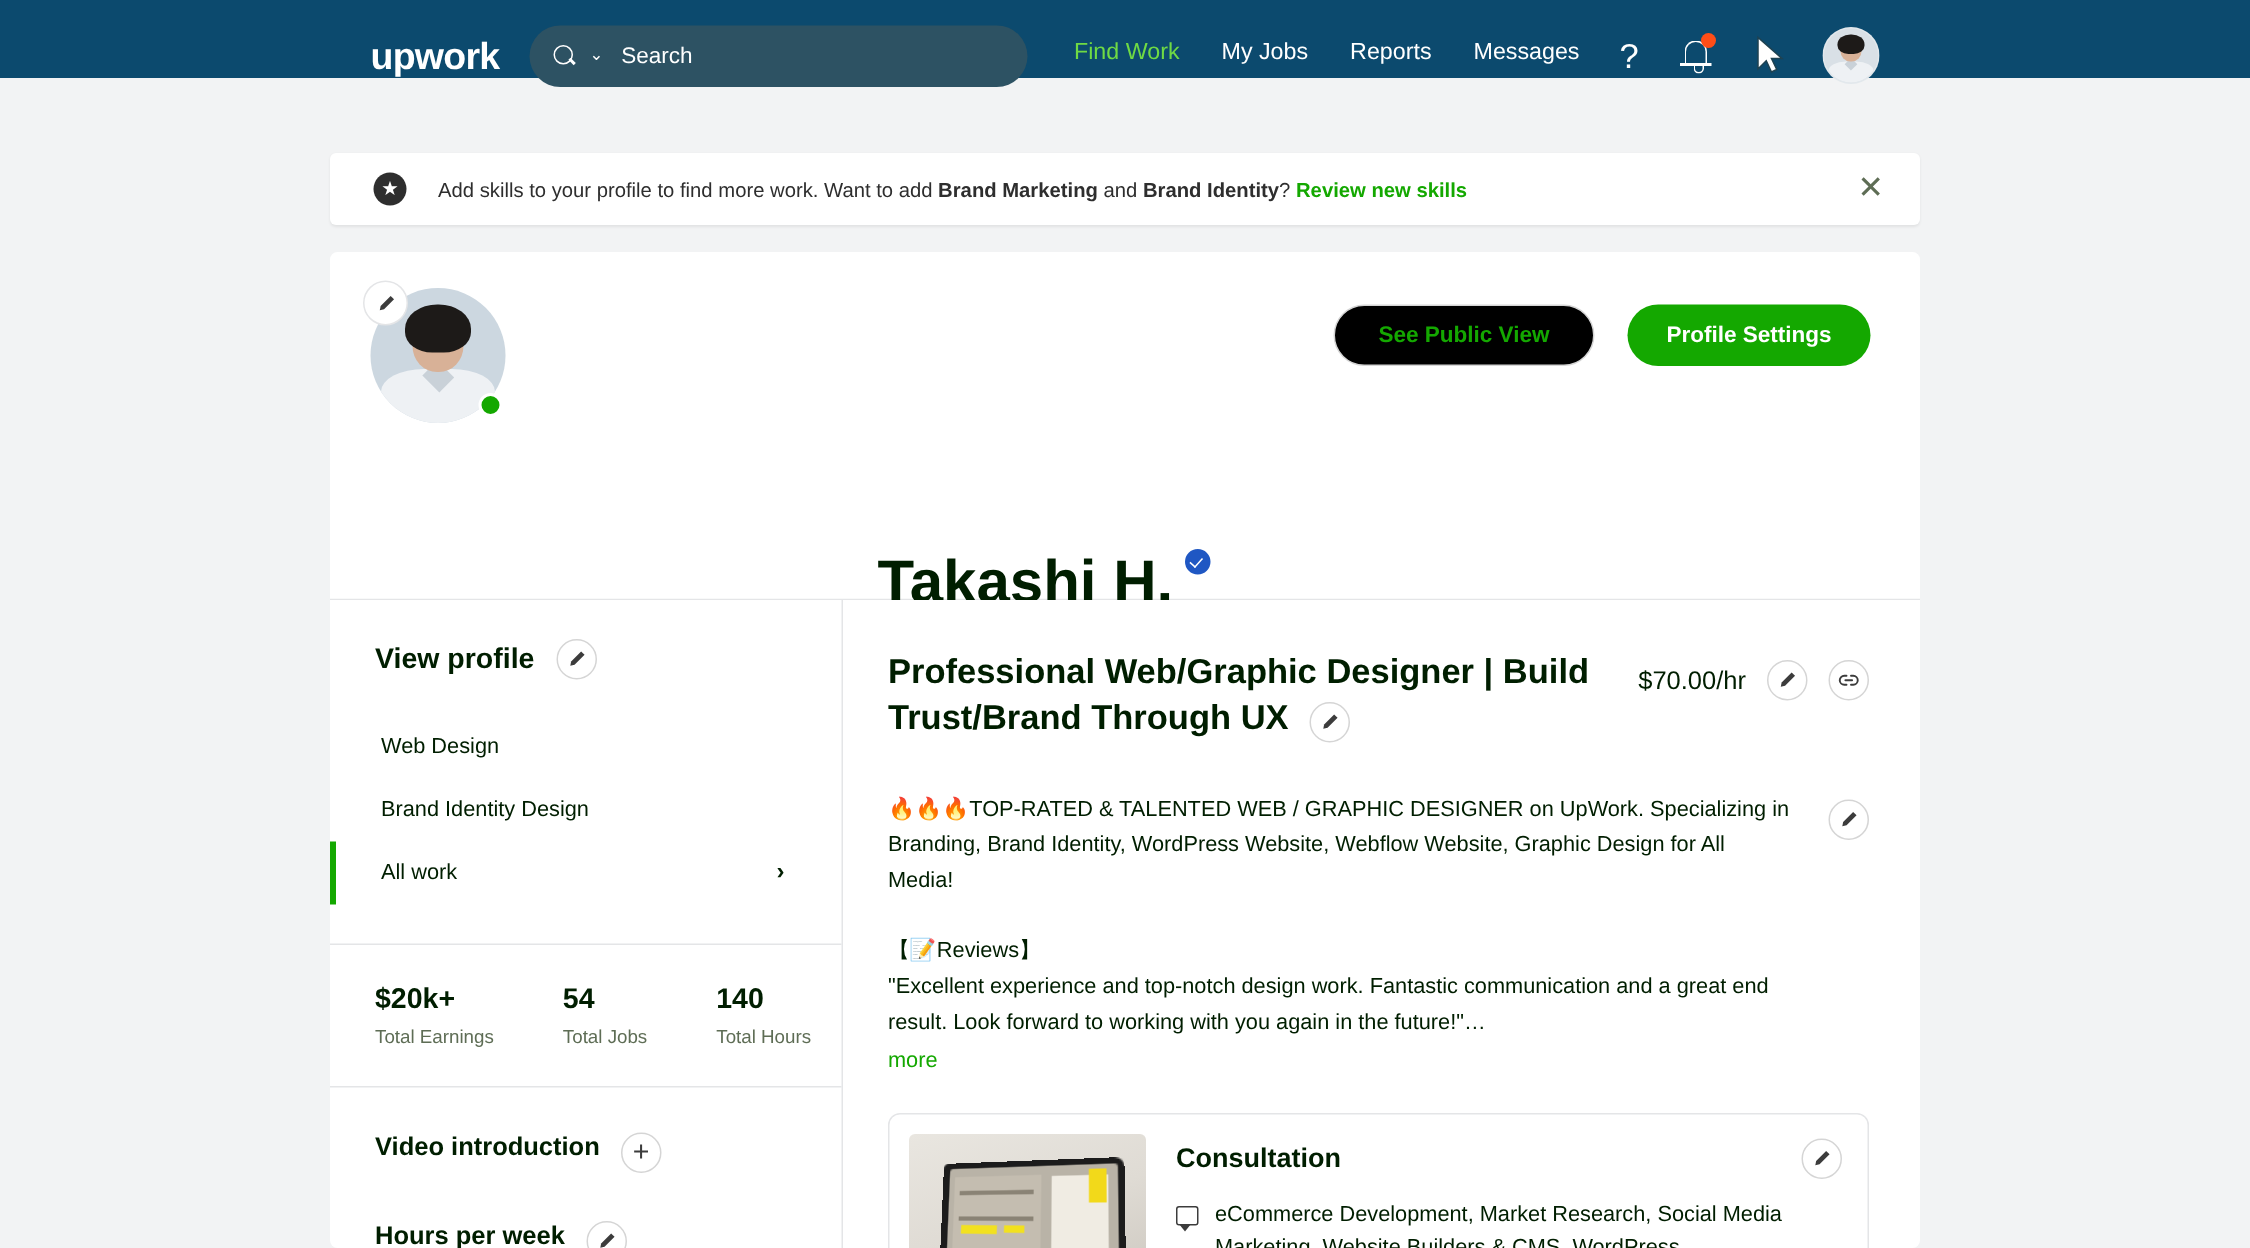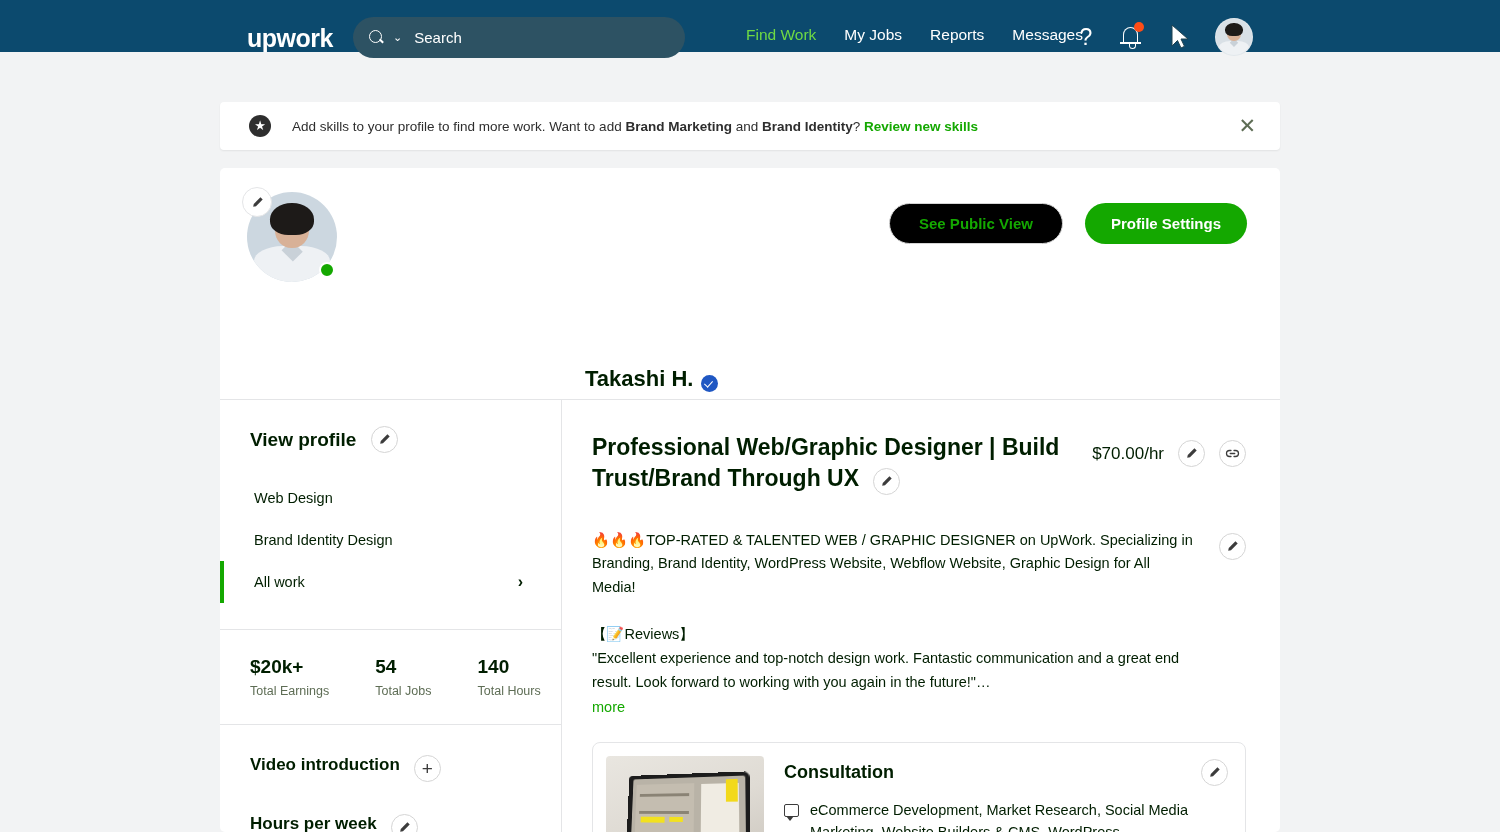--- a/index.html
+++ b/index.html
@@ -37,21 +37,21 @@
     width: 5px; height: 1.7px; background: #fff; transform: rotate(45deg);
   }
   .search-caret {
     margin-left: 9px; color: #fff; font-size: 11px; line-height: 1;
   }
   .search-placeholder {
     margin-left: 12px; color: #fff; font-size: 15px;
   }
   .nav-links {
     position: absolute; left: 716px; top: 26px;
-    display: flex; gap: 28px; align-items: center; margin-left: 30px;
+    display: flex; gap: 28px; align-items: center;
   }
   .nav-links a {
     color: #fff; font-size: 15.5px; text-decoration: none;
   }
   .nav-links a.active { color: #6fda44; }
   .nav-icons {
     position: absolute; left: 1075px; top: 18px;
     display: flex; align-items: center; gap: 24px;
   }
   .help-icon {
@@ -152,22 +152,22 @@
     border: 1px solid #e4e5e7; border-radius: 50%;
     display: flex; align-items: center; justify-content: center; z-index: 3;
   }
   .online-dot {
     position: absolute; right: 2px; bottom: 4px;
     width: 16px; height: 16px; border-radius: 50%;
     background: #14a800; border: 2px solid #fff; z-index: 3;
   }
   .prof-name {
     position: absolute; left: 365px; top: 198px;
-    font-size: 22px; font-weight: 700; color: #001e00;
-    display: flex; align-items: flex-end; gap: 8px;
+    font-size: 40px; font-weight: 700; color: #001e00;
+    display: flex; align-items: flex-start; gap: 8px;
   }
   .verified {
     width: 17px; height: 17px; border-radius: 50%;
     background: #1f57c3; position: relative; display: inline-block;
   }
   .verified::after {
     content: ""; position: absolute; left: 5px; top: 4px;
     width: 4px; height: 7px;
     border: solid #fff; border-width: 0 1.8px 1.8px 0;
     transform: rotate(42deg);

